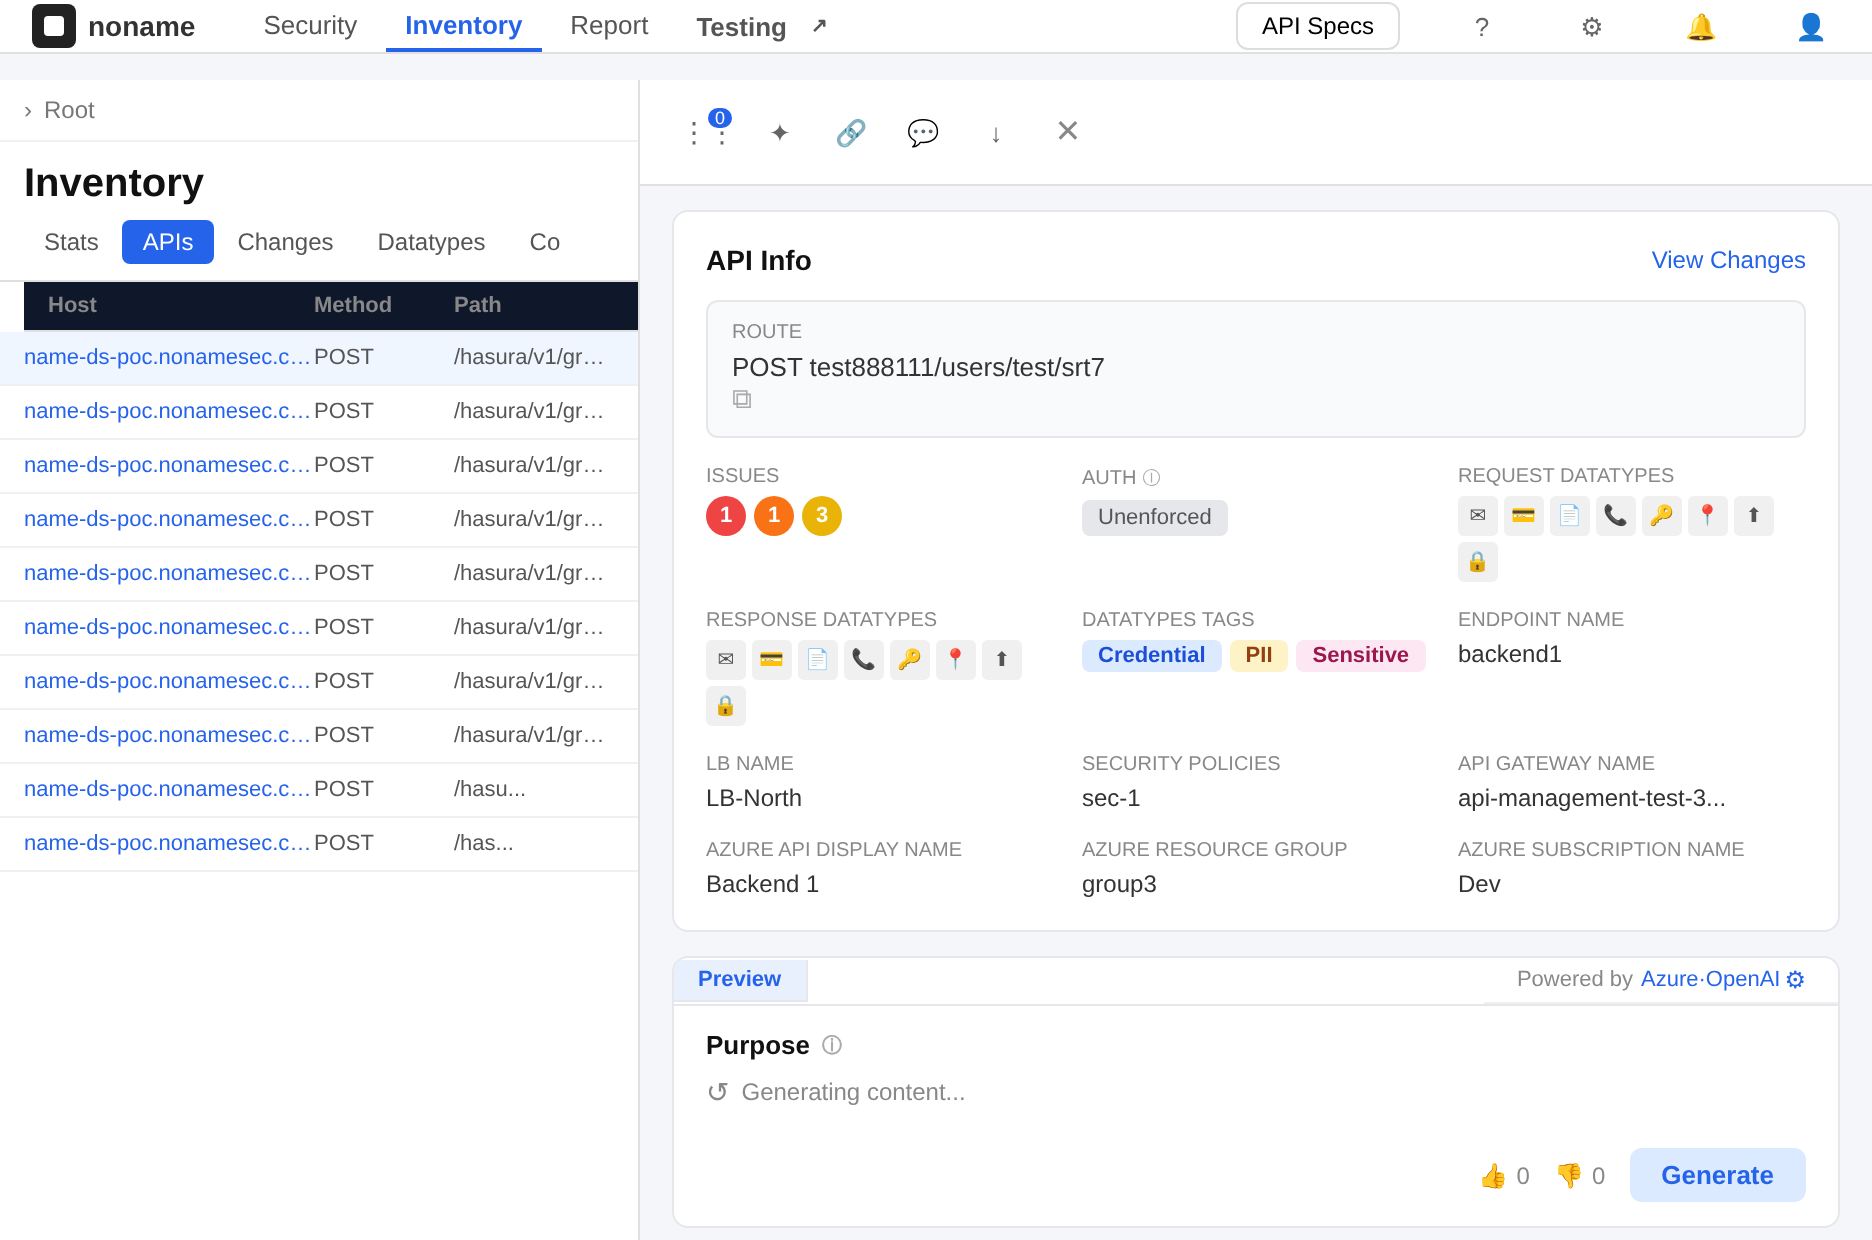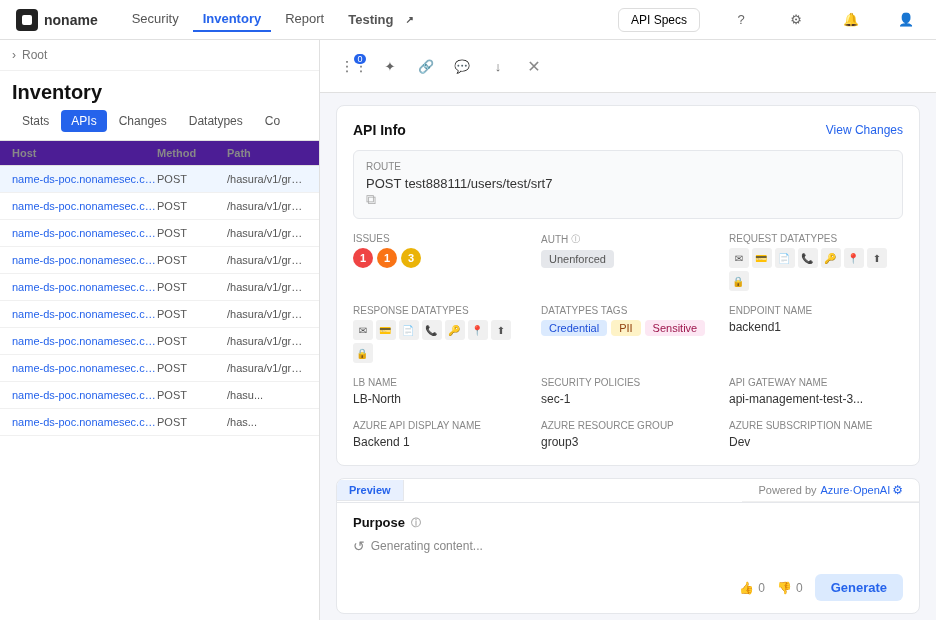--- a/index.html
+++ b/index.html
@@ -1,20 +1,20 @@
 <!DOCTYPE html>
 <html><head>
   <meta charset="utf-8">
   <style>
     * { box-sizing: border-box; margin: 0; padding: 0; }
     body { font-family: -apple-system, BlinkMacSystemFont, 'Segoe UI', sans-serif; font-size: 13px; background: #f5f6fa; color: #333; overflow: hidden; }
 
     
     .top-nav {
-      display: flex; align-items: center; height: 40px;
+      display: flex; align-items: center; height: 27px;
       background: #fff; border-bottom: 1px solid #e0e0e0;
       padding: 0 16px; gap: 24px; position: relative; z-index: 10;
     }
     .nav-logo { display: flex; align-items: center; gap: 6px; font-weight: 700; font-size: 14px; }
     .nav-logo-icon { width: 22px; height: 22px; background: #222; border-radius: 4px; display: flex; align-items: center; justify-content: center; }
     .nav-logo-icon svg { width: 14px; height: 14px; fill: #fff; }
     .nav-items { display: flex; gap: 4px; }
     .nav-item { padding: 4px 10px; font-size: 13px; color: #555; cursor: pointer; border-radius: 4px; }
     .nav-item.active { color: #2563eb; font-weight: 600; border-bottom: 2px solid #2563eb; border-radius: 0; }
     .nav-item.external { display: flex; align-items: center; gap: 12px; font-weight: bold; }
@@ -27,21 +27,21 @@
       position: absolute; top: 40px; left: 0; bottom: 0; width: 320px;
       background: #fff; border-right: 1px solid #e0e0e0; overflow: hidden;
       display: flex; flex-direction: column;
     }
     .breadcrumb-bar { display: flex; align-items: center; padding: 8px 12px; gap: 6px; border-bottom: 1px solid #f0f0f0; font-size: 12px; color: #777; }
     .inventory-header { padding: 10px 12px 6px; display: flex; align-items: center; justify-content: space-between; }
     .inventory-title { font-size: 20px; font-weight: 700; color: #111; }
     .inventory-tabs { display: flex; gap: 2px; padding: 0 12px 8px; border-bottom: 1px solid #e0e0e0; }
     .inv-tab { padding: 4px 10px; font-size: 12px; border-radius: 4px; cursor: pointer; color: #555; }
     .inv-tab.active { background: #2563eb; color: #fff; }
-    .table-header { display: grid; grid-template-columns: 1fr 70px 80px; padding: 6px 12px; background: #4c1d95; border-bottom: 1px solid #e0e0e0; font-size: 11px; font-weight: 600; color: #888; }
+    .table-header { display: grid; grid-template-columns: 1fr 70px 80px; padding: 6px 12px; background: #0f172a; border-bottom: 1px solid #e0e0e0; font-size: 11px; font-weight: 600; color: #888; margin-left: 12px; }
     .table-rows { overflow-y: auto; flex: 1; }
     .table-row { display: grid; grid-template-columns: 1fr 70px 80px; padding: 7px 12px; border-bottom: 1px solid #f0f0f0; font-size: 11px; color: #444; cursor: pointer; }
     .table-row.selected { background: #eff6ff; }
     .cell-host { overflow: hidden; text-overflow: ellipsis; white-space: nowrap; color: #2563eb; }
     .cell-method { color: #555; }
     .cell-path { overflow: hidden; text-overflow: ellipsis; white-space: nowrap; color: #555; }
 
     
     .right-panel {
       position: absolute; top: 40px; left: 320px; right: 0; bottom: 0;
@@ -73,21 +73,21 @@
     .info-value { font-size: 12px; color: #333; }
     .issues-badges { display: flex; gap: 4px; }
     .issue-badge { width: 20px; height: 20px; border-radius: 50%; display: flex; align-items: center; justify-content: center; font-size: 11px; font-weight: 700; color: #fff; }
     .badge-red { background: #ef4444; }
     .badge-orange { background: #f97316; }
     .badge-yellow { background: #eab308; }
     .auth-badge { background: #e5e7eb; color: #555; font-size: 11px; padding: 3px 8px; border-radius: 4px; display: inline-flex; align-items: center; }
     .datatype-icons { display: flex; gap: 3px; flex-wrap: wrap; }
     .dt-icon { width: 20px; height: 20px; background: #f0f0f0; border-radius: 3px; display: flex; align-items: center; justify-content: center; font-size: 10px; color: #555; }
     .tags-row { display: flex; gap: 4px; flex-wrap: wrap; }
-    .tag { padding: 2px 8px; border-radius: 4px; font-size: 11px; font-weight: 400; }
+    .tag { padding: 2px 8px; border-radius: 4px; font-size: 11px; font-weight: 700; }
     .tag-credential { background: #dbeafe; color: #1d4ed8; }
     .tag-pii { background: #fef3c7; color: #92400e; }
     .tag-sensitive { background: #fce7f3; color: #9d174d; }
     .info-grid-2 { display: grid; grid-template-columns: 1fr 1fr 1fr; gap: 14px; margin-top: 14px; }
 
     
     .preview-section { background: #fff; margin: 0 16px 12px; border-radius: 8px; border: 1px solid #e5e7eb; overflow: hidden; }
     .preview-tab { display: inline-flex; align-items: center; background: #e8f0fe; color: #2563eb; font-size: 11px; font-weight: 600; padding: 4px 12px; border-bottom: 1px solid #e5e7eb; border-right: 1px solid #e5e7eb; cursor: pointer; }
     .powered-by { font-size: 11px; color: #888; padding: 4px 16px; display: flex; align-items: center; border-bottom: 1px solid #f0f0f0; gap: 4px; }
     .azure-link { color: #2563eb; font-weight: 500; display: flex; align-items: center; gap: 2px; }

